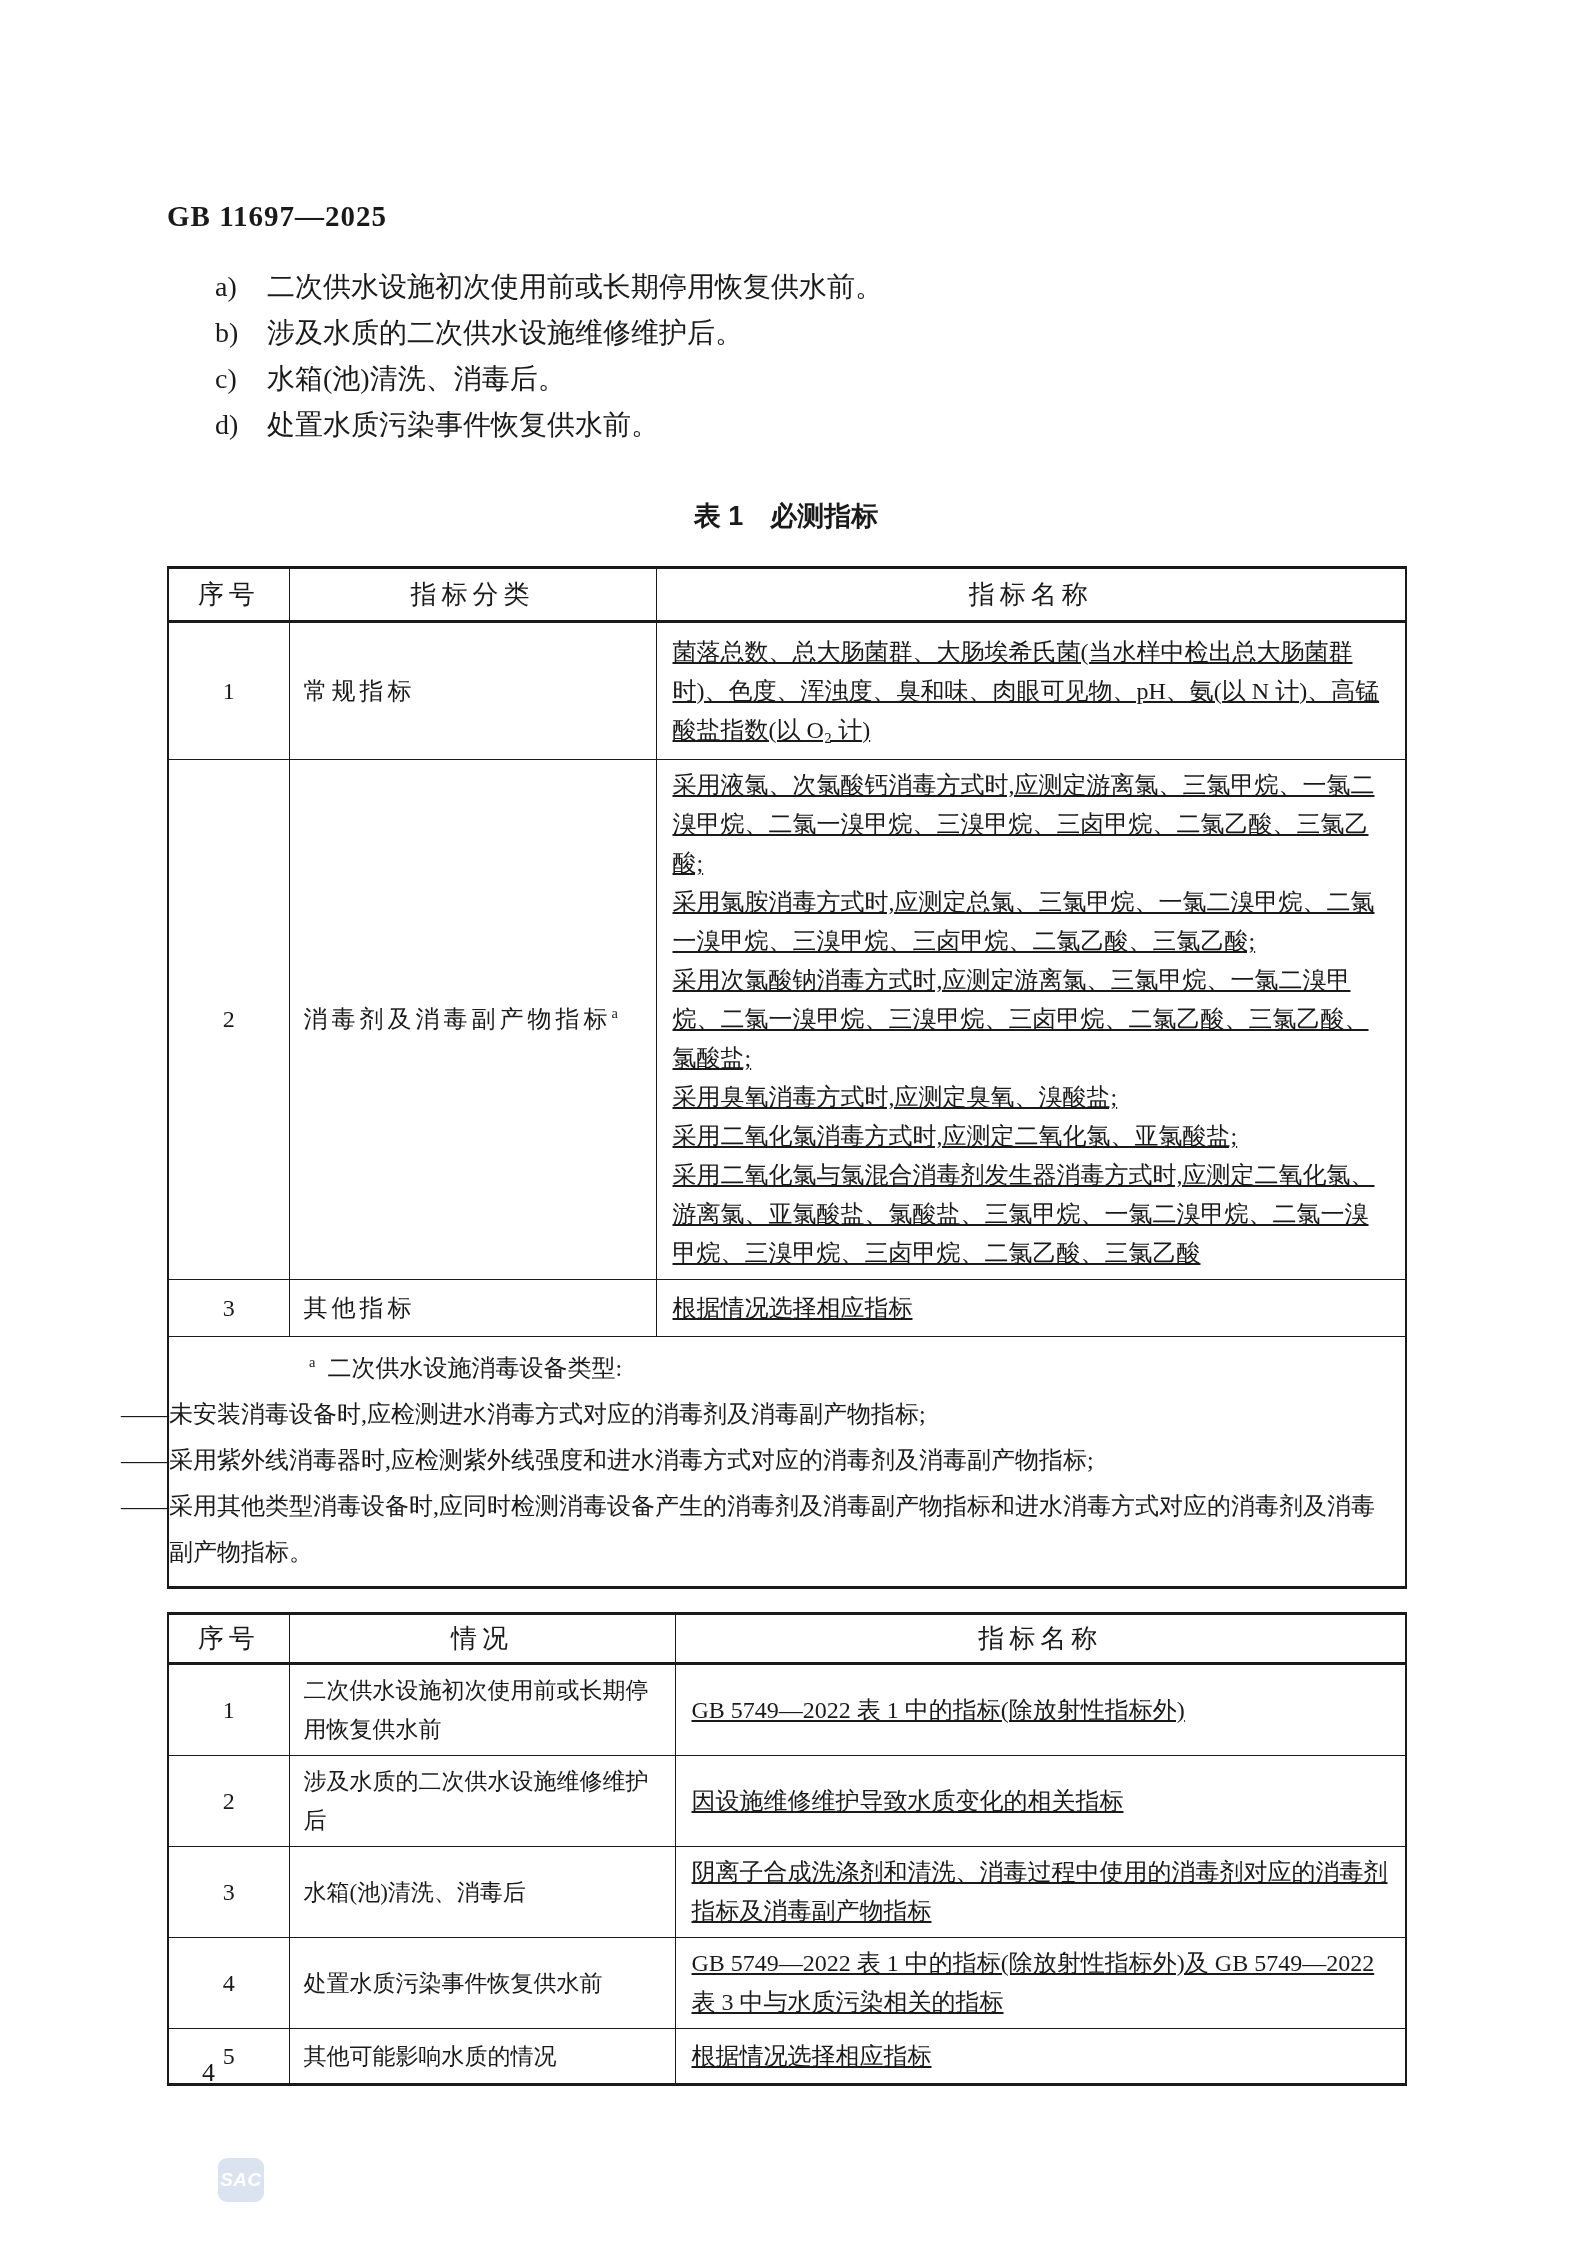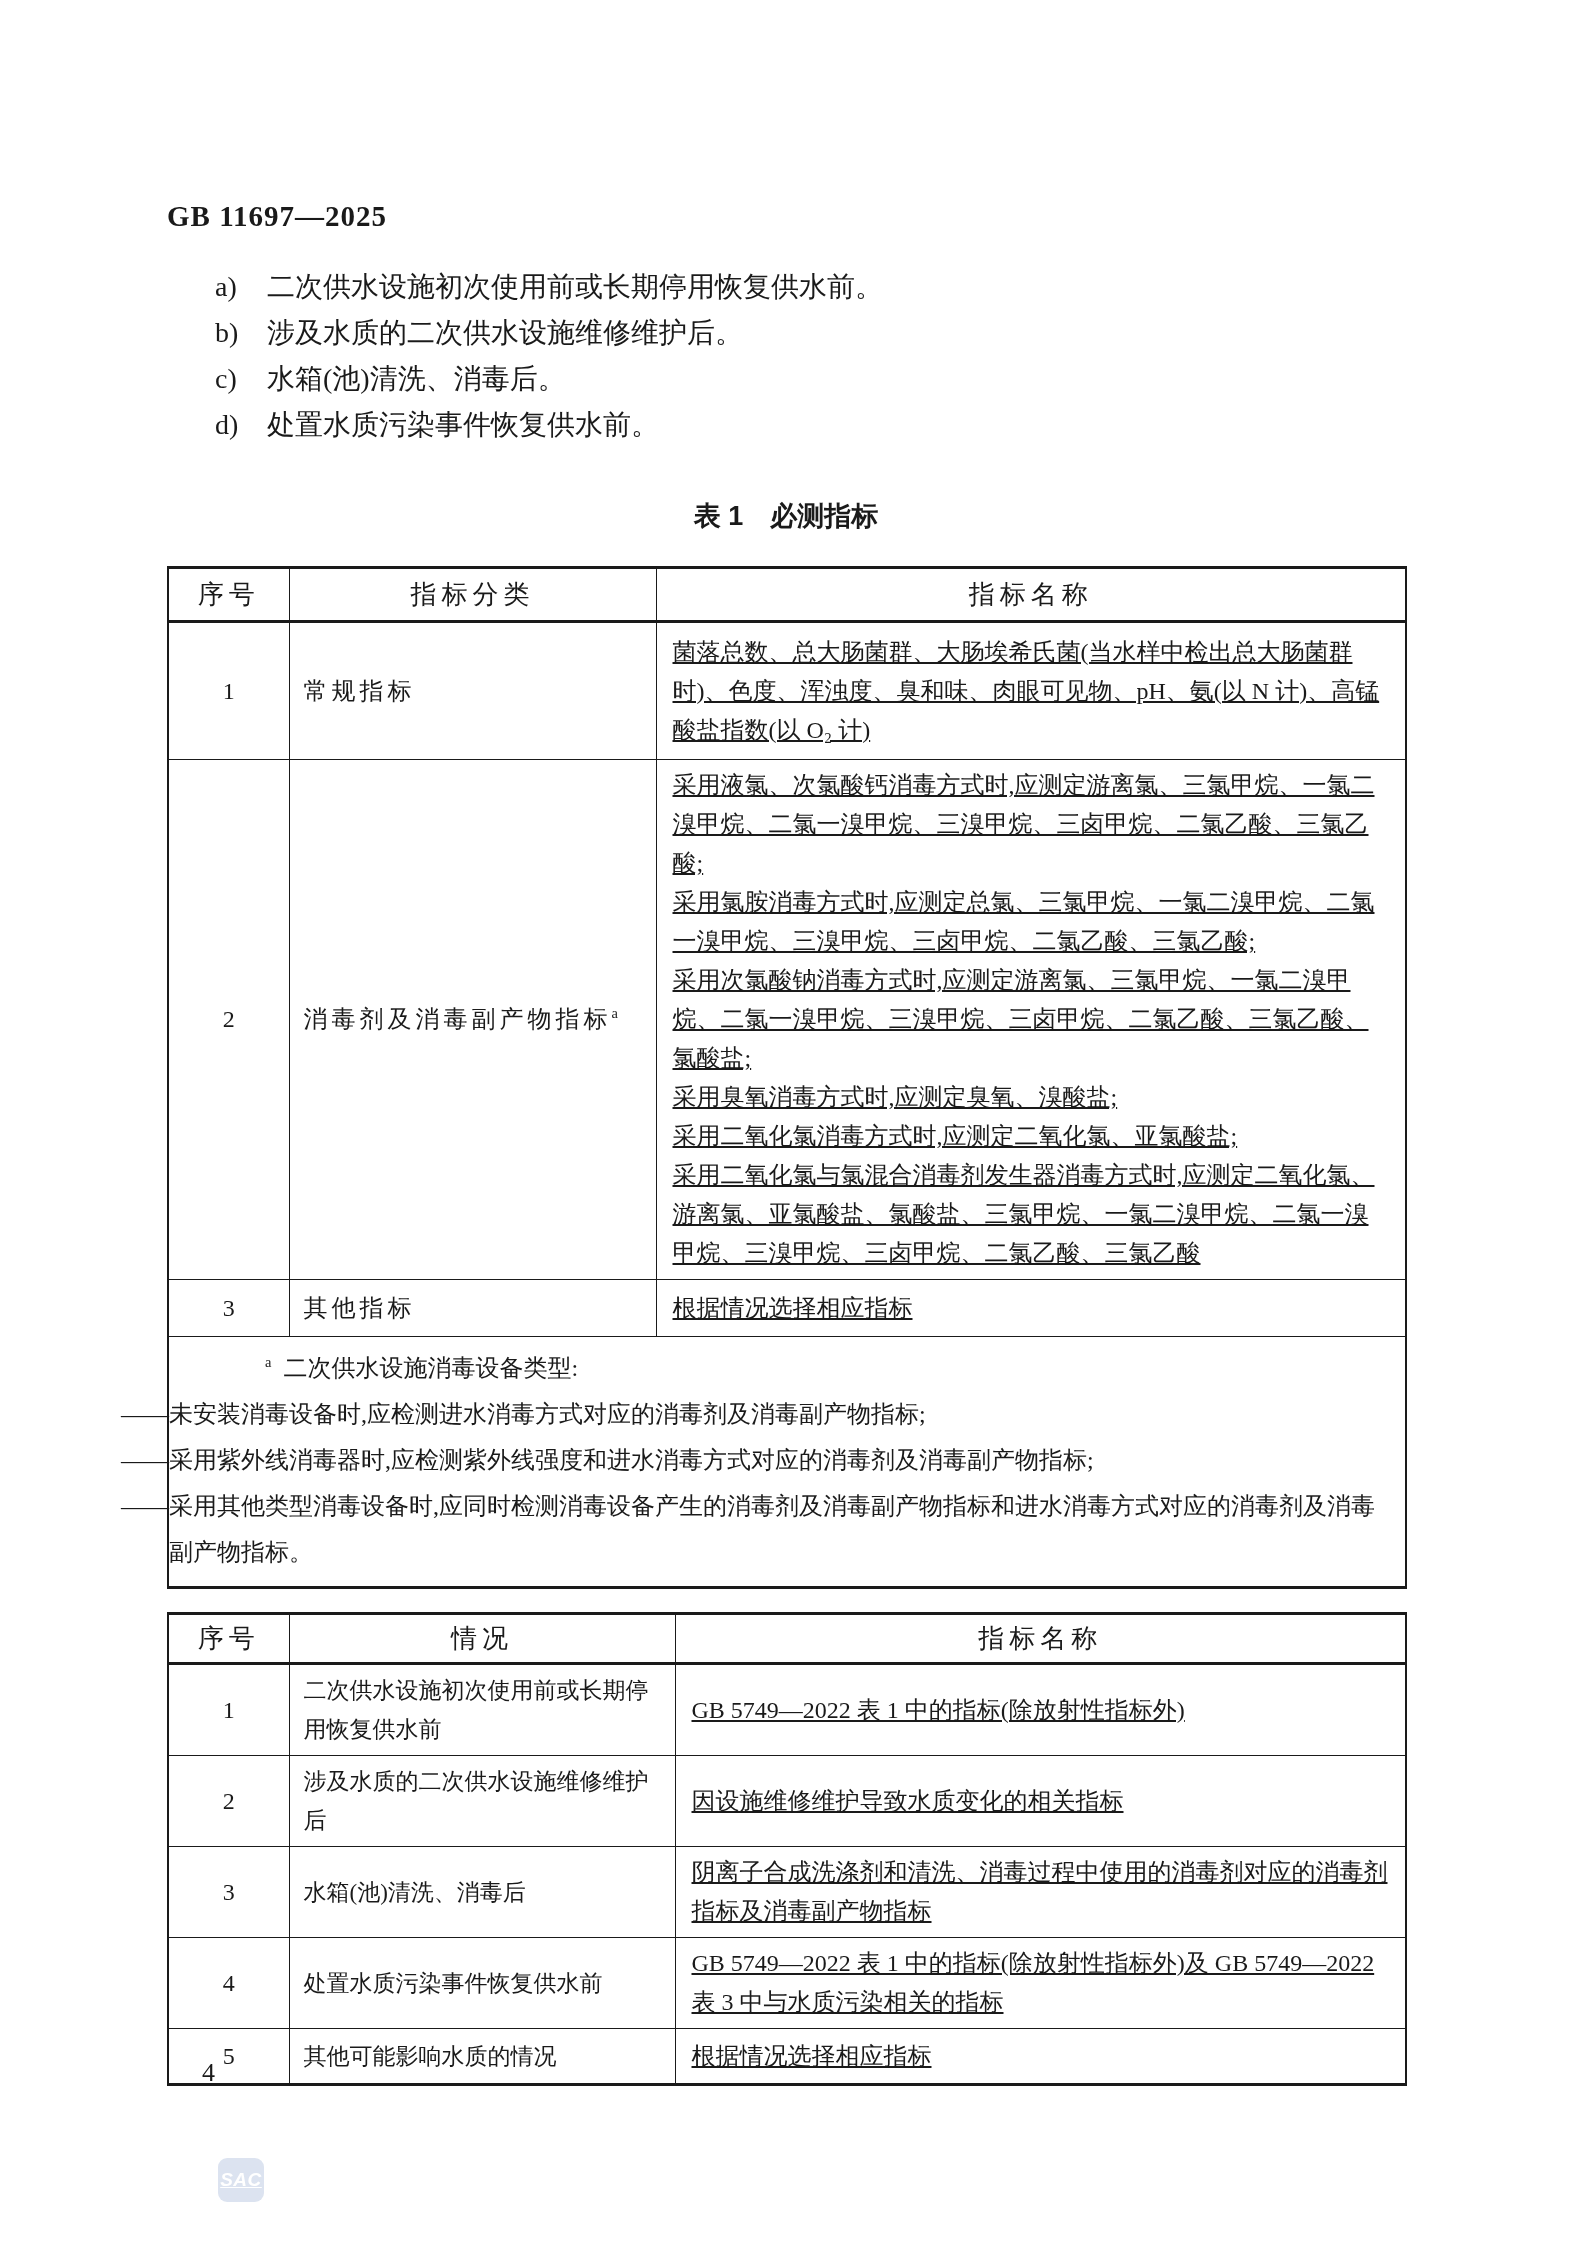--- a/index.html
+++ b/index.html
@@ -49,31 +49,30 @@
   #table1 tbody tr:nth-child(2){height:431px;}
   #table1 tbody tr:nth-child(3){height:57px;}
   #table1 tfoot td{height:235px; vertical-align:top; padding:8px 18px 6px 0;}
   #table2 thead tr{height:50px;}
   #table2 tbody tr:nth-child(1){height:86px;}
   #table2 tbody tr:nth-child(2){height:80px;}
   #table2 tbody tr:nth-child(3){height:86px;}
   #table2 tbody tr:nth-child(4){height:80px;}
   #table2 tbody tr:nth-child(5){height:56px;}
   .fn{font-size:24px; line-height:46px;}
-  .fn-title{padding-left:96px;}
+  .fn-title{padding-left:96px;margin-left:44px;}
   .fn-item{text-indent:-48px;}
   .page-number{position:absolute; left:202px; top:2058px; font-size:26px;}
   .sac-logo{
     position:absolute; left:218px; top:2158px; width:46px; height:44px;
     background:var(--logo_bg); border-radius:9px; opacity:0.9;
     display:flex; align-items:center; justify-content:center;
     font-family:"Liberation Sans","DejaVu Sans",sans-serif;
     font-weight:bold; font-style:italic; font-size:19px; color:var(--logo_fg);
     letter-spacing:0.5px;
-    text-decoration:underline;
   }
 </style>
 </head>
 <body>
 
 <div class="page">
 
   <div class="doc-number">GB 11697—2025</div>
 
   <div class="intro-list" id="intro-list">

